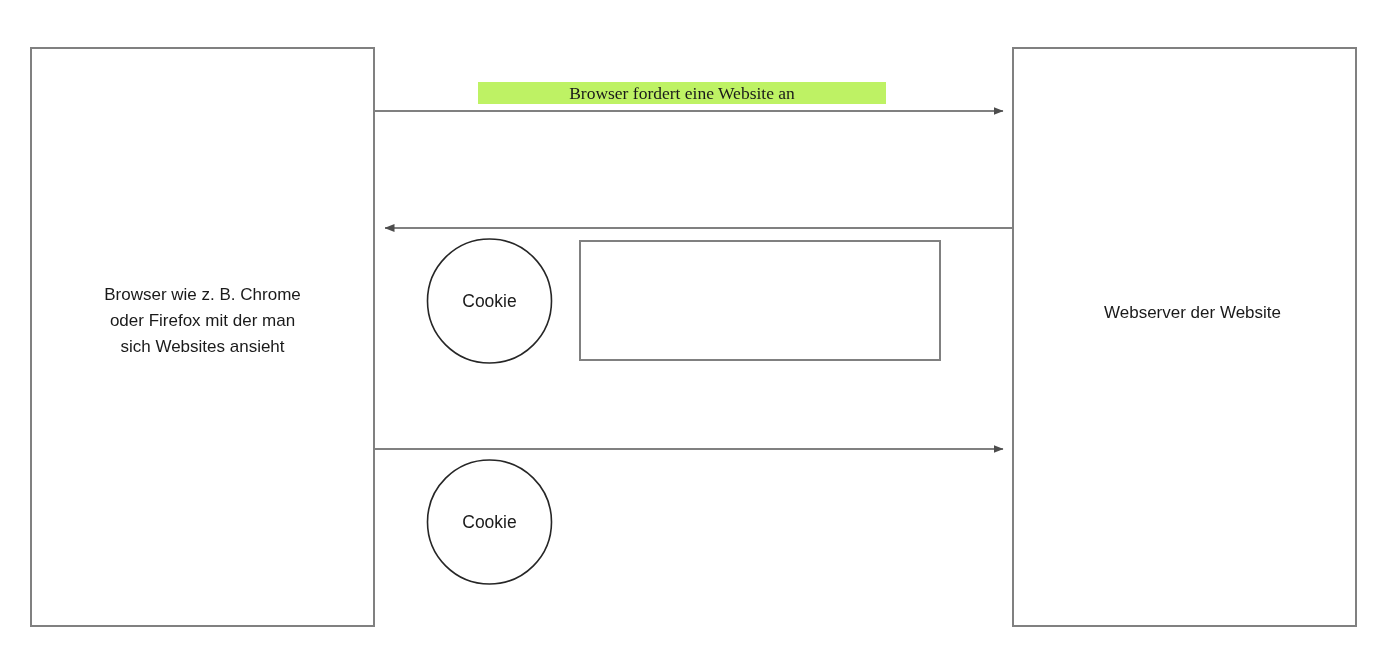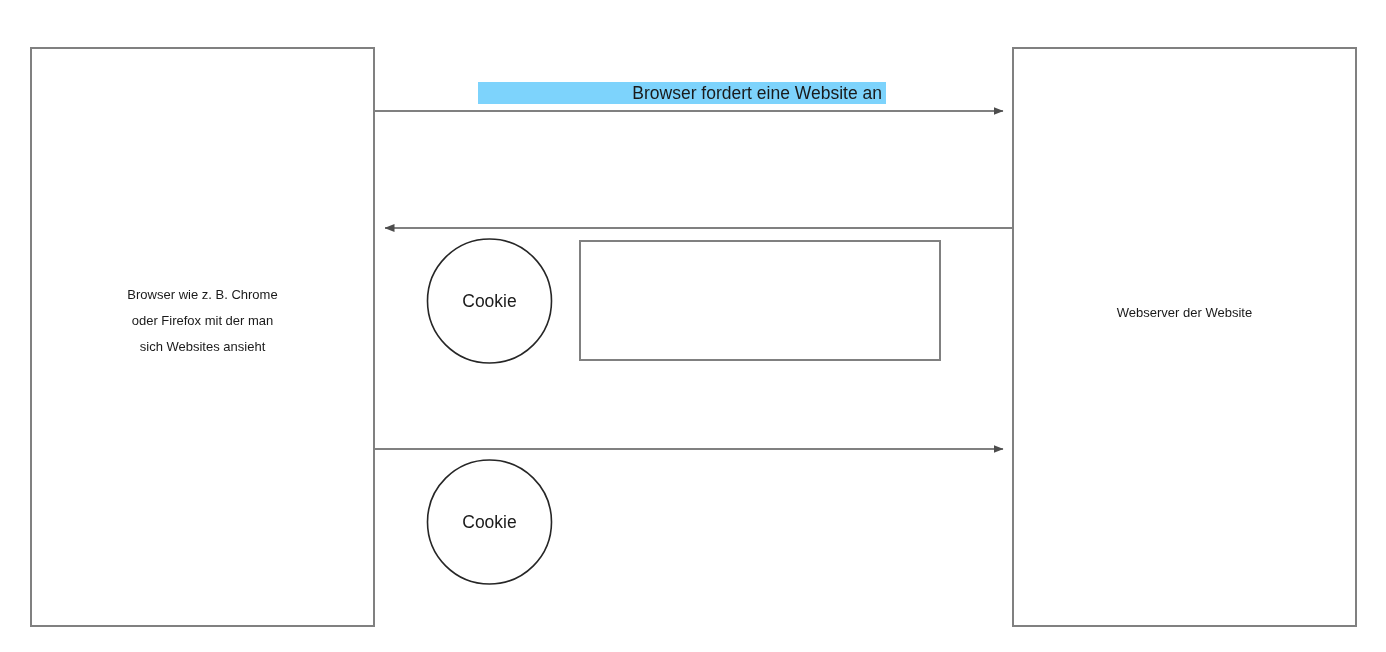--- a/index.html
+++ b/index.html
@@ -20,46 +20,47 @@
     position: absolute;
     left: 0;
     top: 0;
     width: 1386px;
     height: 652px;
   }
   .node-label {
     position: absolute;
     color: #1a1a1a;
     font-family: "Liberation Sans", sans-serif;
-    font-size: 13px;
+    font-size: 17px;
     line-height: 26px;
     text-align: center;
     white-space: pre-line;
     pointer-events: none;
   }
   .edge-label {
     position: absolute;
     color: #1a1a1a;
-    font-family: Liberation Sans, sans-serif;
+    font-family: Liberation Serif, serif;
     font-size: 17.5px;
     line-height: 22px;
-    text-align: right;
+    text-align: center;
     white-space: nowrap;
-    background: #7dd3fc;
+    background: #bef264;
     padding: 0 4px;
   }
   .box-label-left {
     left: 31px;
     top: 282px;
     width: 343px;
   }
   .box-label-right {
     left: 1013px;
     top: 300px;
     width: 343px;
+    padding-left: 8px;
   }
   .label-cookie-1 {
     left: 427px;
     top: 288px;
     width: 125px;
     font-size: 17.5px;
   }
   .label-cookie-2 {
     left: 427px;
     top: 509px;

